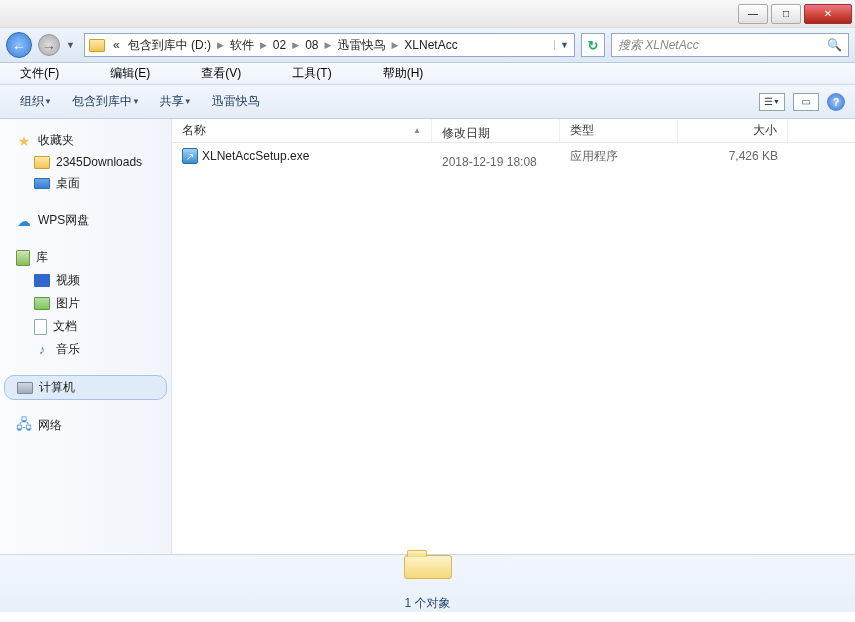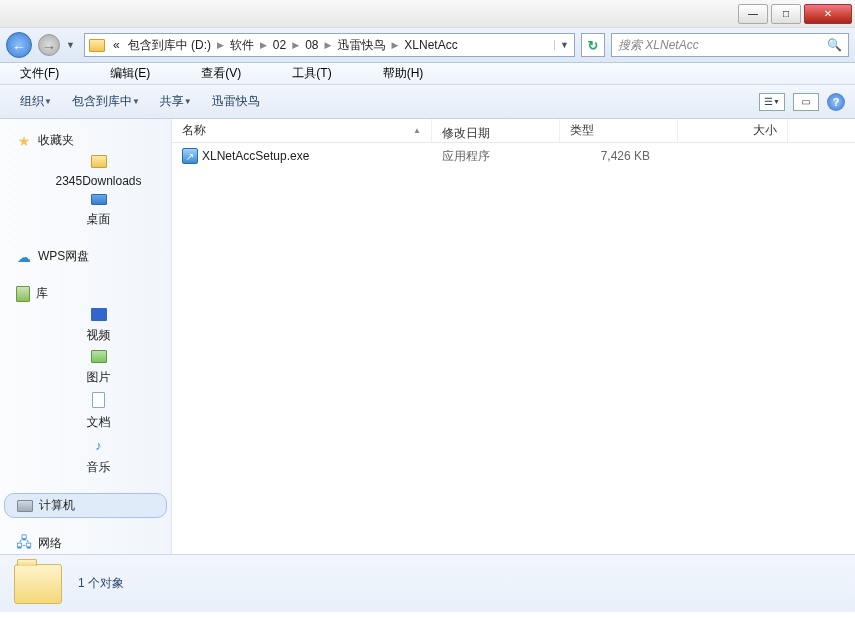--- a/index.html
+++ b/index.html
@@ -36,21 +36,21 @@
     .tool-right { margin-left: auto; display: flex; gap: 8px; align-items:center; }
     .viewbtn { width: 26px; height: 18px; border: 1px solid #8aa; background:#fff; display:flex; align-items:center; justify-content:center; font-size:10px; color:#345; }
     .helpico { width: 18px; height: 18px; border-radius: 50%; background: radial-gradient(#9cf,#36c); color: #fff; display:flex; align-items:center; justify-content:center; font-size:11px; font-weight:bold; }
 
     
     .main { display: flex; height: 435px; }
     .sidebar { width: 172px; background: linear-gradient(90deg,#fbfcfe,#f1f5fb); border-right: 1px solid #dce5f0; padding: 10px 4px; font-size: 12px; overflow:hidden; }
     .tree-group { margin-bottom: 14px; }
     .tree-head { display: flex; align-items: center; padding: 3px 4px 3px 12px; gap: 6px; font-weight: normal; color: #222; }
     .tree-head.active { background: #e0ebfa; border:1px solid #a5c3ea; border-radius:10px; }
-    .tree-child { display: flex; align-items: center; padding: 3px 4px 3px 30px; gap: 6px; color: #222; flex-direction: column; }
+    .tree-child { display: flex; align-items: center; padding: 3px 4px 3px 30px; gap: 6px; color: #222; }
 
     .ico { width: 16px; height: 16px; display:inline-flex; align-items:center; justify-content:center; }
     .ico.fav { color:#f5c35a; font-size:14px; }
     .ico.folder { background:linear-gradient(#ffe9a8,#f0c656); border:1px solid #cca030; width:16px; height:13px; border-radius:1px; }
     .ico.desktop { background:linear-gradient(#6aa6e8,#3a7dd1); width:16px; height:11px; border:1px solid #2b6cb0; border-radius:1px; }
     .ico.cloud { color:#2a8ad4; font-size:14px; }
     .ico.lib { background:linear-gradient(#cde3b8,#8bbd5a); width:14px; height:16px; border:1px solid #6a9a3a; border-radius:1px; }
     .ico.video { background:#3366cc;width:16px;height:13px;border-radius:1px;position:relative; }
     .ico.pic { background:linear-gradient(#b8e0a8,#7fc45f);width:16px;height:13px;border:1px solid #5a9a3a;border-radius:1px; }
     .ico.doc { background:#fff;border:1px solid #8ab;width:13px;height:16px;border-radius:1px; }
@@ -67,21 +67,21 @@
     .col.size { width: 110px; justify-content:flex-end; }
     .sortarr { font-size: 8px; color: #888; margin-left: auto; }
 
     .filerow { display: flex; height: 26px; font-size: 12px; color: #222; align-items:center; }
     .filerow .col { border: none; }
     .filerow .col.date, .filerow .col.type { color: #666; }
     .filerow .col.size { color: #666; }
     .exeico { width:16px; height:16px; background:linear-gradient(#9ed4ff,#3a8dd1); border:1px solid #2a6ca8; border-radius:2px; display:flex; align-items:center; justify-content:center; color:#fff; font-size:10px; }
 
     
-    .statusbar { height: 58px; background: linear-gradient(#f2f6fc,#e9f0fa); border-top: 1px solid #cdd9ea; display:flex; align-items:center; padding: 0 14px; font-size:12px; color:#2a4a6a; gap: 16px; }
+    .statusbar { height: 58px; background: linear-gradient(#f2f6fc,#e9f0fa); border-top: 1px solid #cdd9ea; display:flex; align-items:center; padding: 0 14px; font-size:12px; color:#2a4a6a; gap: 16px; flex-direction: column; }
     .bigfolder { width: 48px; height: 40px; background:linear-gradient(#fff3cc,#f4d87a); border:1px solid #d6b85a; border-radius:3px; position:relative; }
     .bigfolder::before { content:''; position:absolute; top:-6px; left:2px; width:18px; height:6px; background:linear-gradient(#fff3cc,#f4d87a); border:1px solid #d6b85a; border-bottom:none; border-radius:2px 2px 0 0; }
   </style>
 </head>
 <body>
 
 <div class="titlebar">
   <div class="winbtns">
     <div class="winbtn">—</div>
     <div class="winbtn">□</div>
@@ -219,20 +219,23 @@
         </div>
       <div class="col size">
           <span>大小</span>
         </div>
     </div>
     <div class="filerow">
       <div class="col name">
           <span class="exeico">↗</span>
           <span>XLNetAccSetup.exe</span>
         </div>
+      <div class="col date">
+          <span>2018-12-19 18:08</span>
+        </div>
       <div class="col type">
           <span>应用程序</span>
         </div>
       <div class="col size">
           <span>7,426 KB</span>
         </div>
     </div>
   </div>
 </div>
 

